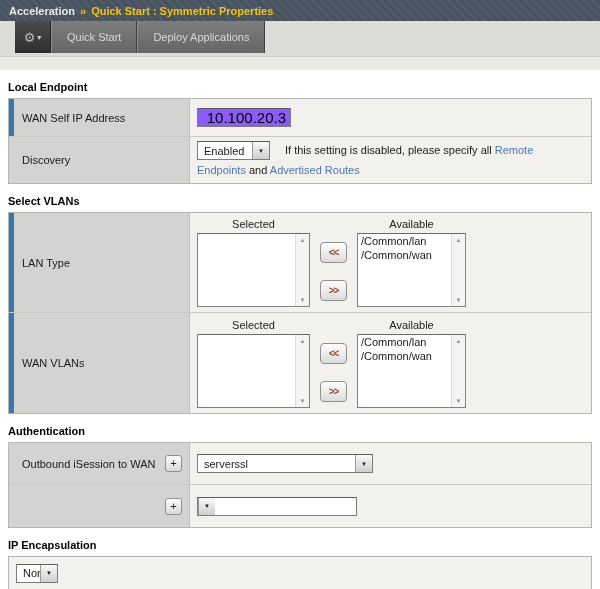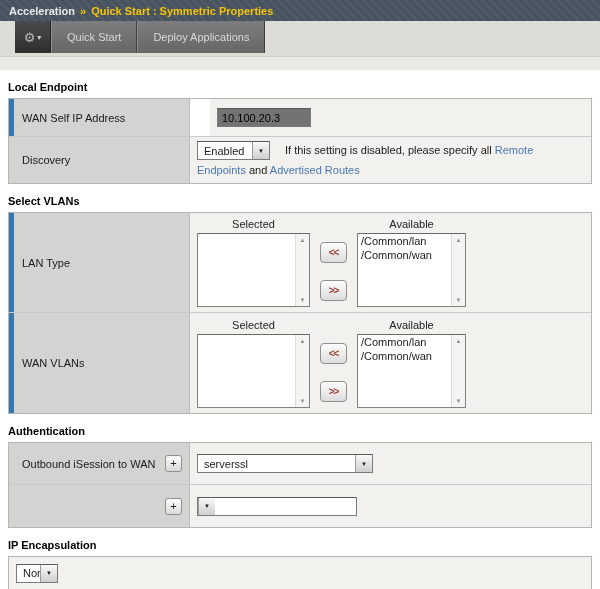--- a/index.html
+++ b/index.html
@@ -86,36 +86,37 @@
     width: 5px;
     background: #3878ae;
   }
   .fcell-value {
     flex: 1;
     background: #f2f1ee;
     padding: 6px 7px;
     display: flex;
     align-items: center;
   }
-  .h38 { height: 38px; gap: 20px; }
+  .h38 { height: 38px; }
   .h46 { height: 46px; }
   .h100 { height: 100px; }
   .h35 { height: 42px; }
   .h32 { height: 32px; }
 
   
   .text-input {
     width: 94px;
     height: 19px;
     border: 1px solid #7b7b7b;
     border-top-color: #5a5a5a;
-    background: #737373;
+    background: #8b5cf6;
     font-family: "Liberation Sans", sans-serif;
-    font-size: 11px;
+    font-size: 15px;
     padding: 1px 4px;
+    text-align: right;
   }
   .fselect {
     display: inline-flex;
     align-items: center;
     height: 19px;
     border: 1px solid #7b7b7b;
     border-top-color: #5a5a5a;
     background: #fff;
     cursor: pointer;
     vertical-align: middle;

